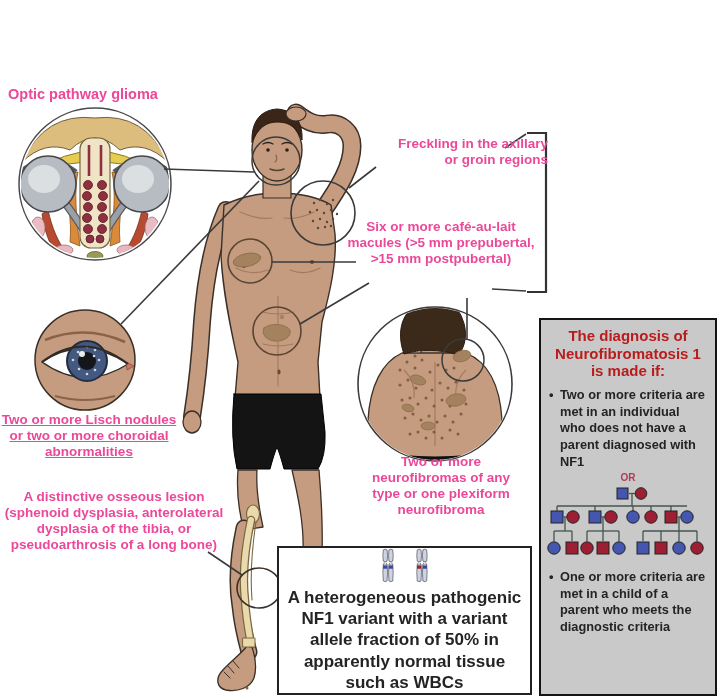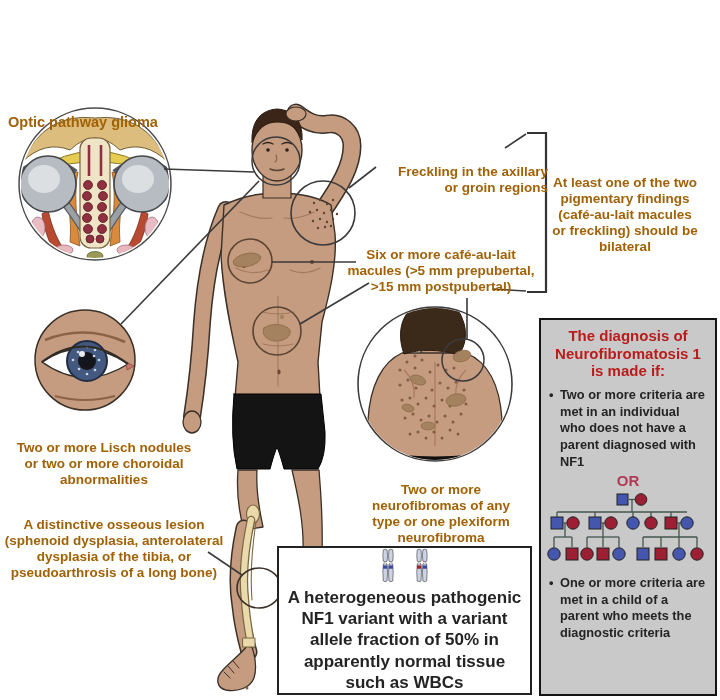--- a/index.html
+++ b/index.html
@@ -5,37 +5,37 @@
   html,body{margin:0;padding:0;background:#ffffff;}
   #stage{position:relative;width:720px;height:700px;background:#ffffff;overflow:hidden;
          font-family:"Liberation Sans", sans-serif;color:#242424;}
   
   .title-bar{position:absolute;left:0;top:0;width:720px;height:76px;background:#c8c8c8;
              display:flex;flex-direction:column;align-items:center;justify-content:center;}
   .title-line{font-family:"DejaVu Serif", serif;font-weight:bold;font-size:23px;line-height:1.25;
               color:#9c1f33;text-align:center;}
   
   .note{position:absolute;font-weight:700;font-size:13.5px;line-height:1.18;text-align:center;
-        color:#a16207;z-index:3;margin-top:28px;}
+        color:#ec4899;z-index:3;}
   .note.left{text-align:left;}
   
   #art{position:absolute;left:0;top:0;z-index:1;}
   
   .variant-box{position:absolute;left:277px;top:546px;width:255px;height:149px;background:#ffffff;
                border:2.5px solid #222;box-sizing:border-box;z-index:2;
                display:flex;flex-direction:column;align-items:center;}
   .variant-text{font-weight:700;font-size:17px;line-height:1.25;text-align:center;width:236px;margin-top:2px;}
   
   .diag-box{position:absolute;left:539px;top:318px;width:178px;height:378px;background:#c9c9c9;
             border:2.5px solid #141414;box-sizing:border-box;z-index:2;padding:7px 7px 4px 7px;
             display:flex;flex-direction:column;align-items:center;}
   .diag-title{font-weight:700;font-size:15px;line-height:1.18;color:#b91c1c;text-align:center;width:156px;}
   .diag-bullet{display:flex;font-weight:700;font-size:12.8px;line-height:1.3;width:158px;margin-top:7px;}
   .diag-bullet .dot{width:11px;flex:0 0 11px;}
-  .diag-or{font-weight:700;font-size:15px;color:#b23a55;text-align:center;margin:2px 0 1px 0;}
+  .diag-or{font-weight:700;font-size:10px;color:#b23a55;text-align:center;margin:2px 0 1px 0;}
 </style>
 </head>
 <body>
 
 <div id="stage">
 
   <svg id="art" width="720" height="700" viewBox="0 0 720 700">
     <defs>
       <clipPath id="opticClip">
           <circle cx="95" cy="184" r="74"></circle>
@@ -277,27 +277,26 @@
     <path d="M527,133 L546,133 L546,292 L527,292" fill="none" stroke="#333" stroke-width="2.2"></path>
   </svg>
 
 
   <div class="note left" style="left:8px;top:86px;width:190px;font-size:14.5px;">Optic pathway glioma</div>
 
   <div class="note" style="left:388px;top:136px;width:160px;text-align:right;">Freckling in the axillary or groin regions</div>
 
   <div class="note" style="left:346px;top:219px;width:190px;">Six or more café-au-lait macules (&gt;5 mm prepubertal, &gt;15 mm postpubertal)</div>
 
-  <div class="note" style="left:15px;top:412px;width:178px;">Two or more Lisch nodules or two or more choroidal abnormalities</div>
+  <div class="note" style="left:0px;top:412px;width:178px;text-decoration:underline;">Two or more Lisch nodules or two or more choroidal abnormalities</div>
 
   <div class="note" style="left:358px;top:454px;width:166px;">Two or more neurofibromas of any type or one plexiform neurofibroma</div>
 
   <div class="note" style="left:0px;top:489px;width:228px;">A distinctive osseous lesion (sphenoid dysplasia, anterolateral dysplasia of the tibia, or pseudoarthrosis of a long bone)</div>
 
-  <div class="note" style="left:552px;top:147px;width:146px;">At least one of the two pigmentary findings (café-au-lait macules or freckling) should be bilateral</div>
 
   <div class="variant-box">
     <svg width="132" height="78" viewBox="0 0 132 78">
       <g stroke="#3b3b3b" stroke-width="1.3" fill="#cdd2e4">
 
         <path d="M20,4 q4,-3 8,0 q2,12 0,24 q-4,3 -8,0 q-2,-12 0,-24 Z"></path>
         <path d="M20,34 q4,-3 8,0 q2,18 0,36 q-4,3 -8,0 q-2,-18 0,-36 Z"></path>
         <path d="M32,4 q4,-3 8,0 q2,12 0,24 q-4,3 -8,0 q-2,-12 0,-24 Z"></path>
         <path d="M32,34 q4,-3 8,0 q2,18 0,36 q-4,3 -8,0 q-2,-18 0,-36 Z"></path>
 

